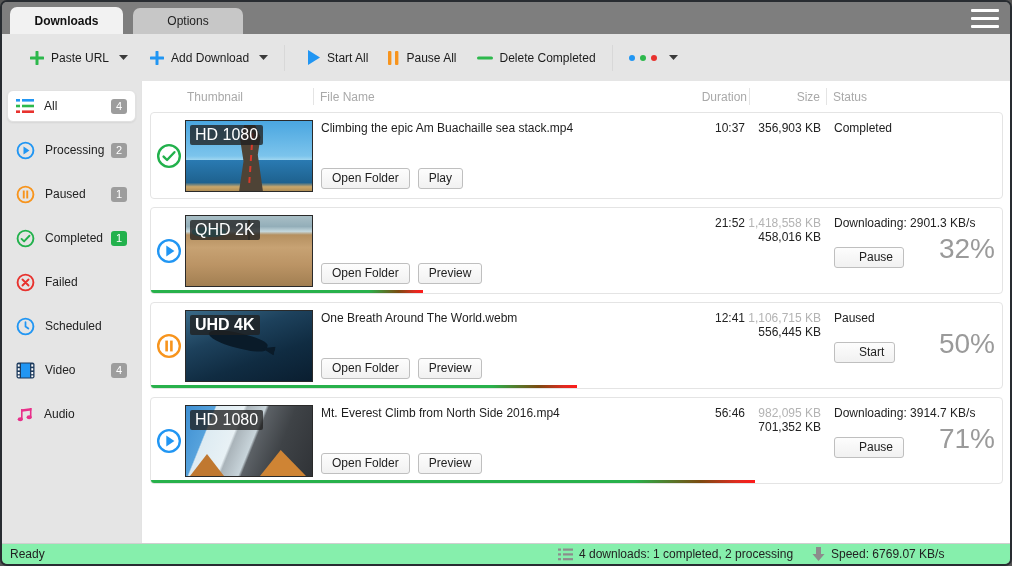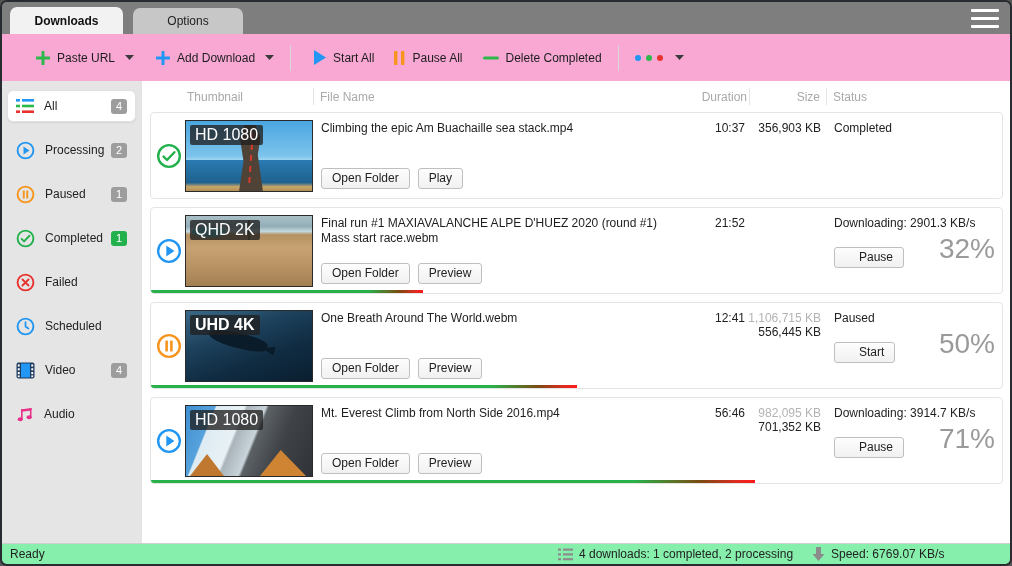--- a/index.html
+++ b/index.html
@@ -8,21 +8,21 @@
 
   
   .tabbar{height:32px;background:#7e7e7e;flex:none;display:flex;align-items:flex-end;padding-left:8px;position:relative;}
   .tab{height:27px;display:flex;align-items:center;justify-content:center;border-radius:7px 7px 0 0;font-size:12px;cursor:default;}
   .tab.active{background:#f2f2f2;font-weight:bold;width:113px;color:#111;}
   .tab.inactive{background:#c7c7c7;width:110px;margin-left:10px;color:#222;height:26px;}
   .hamburger{position:absolute;right:11px;top:7px;width:28px;height:19px;display:flex;flex-direction:column;justify-content:space-between;cursor:pointer;}
   .hamburger span{display:block;height:3px;background:#fff;border-radius:1px;}
 
   
-  .toolbar{height:47px;background:#f9a8d4;flex:none;display:flex;align-items:center;padding-left:28px;font-size:12px;color:#1c1c1c;}
+  .toolbar{height:47px;background:#e5e5e5;flex:none;display:flex;align-items:center;padding-left:22px;font-size:12px;color:#1c1c1c;}
   .tbtn{display:flex;align-items:center;gap:7px;padding:6px 6px;border-radius:3px;cursor:pointer;}
   .tbtn svg{display:block;}
   .tb-sep{width:1px;height:26px;background:#d8d8d8;margin:0 10px;}
   .caret{margin-left:3px;}
 
   
   .body{flex:1;display:flex;min-height:0;background:#fff;}
   .sidebar{width:140px;background:#e5e5e5;border-right:1px solid #e3e3e3;flex:none;padding-top:9px;}
   .side-item{height:32px;margin:0 5px 12px 5px;display:flex;align-items:center;padding:0 8px;border-radius:6px;border:1px solid transparent;cursor:pointer;}
   .side-item.active{background:#fff;border-color:#e1e1e1;box-shadow:0 1px 2px rgba(0,0,0,.07);}
@@ -267,26 +267,29 @@
       </div>
 
       <div class="card">
         <svg class="state-icon" viewBox="0 0 24 24">
             <circle cx="12" cy="12" r="10" fill="none" stroke="#2196f3" stroke-width="2.2"></circle>
             <polygon points="9.5,7 17,12 9.5,17" fill="#2196f3"></polygon>
           </svg>
         <div class="thumb" data-thumb="bike-race">
           <span class="res-badge">QHD 2K</span>
         </div>
-        <div class="fname">Final run #1 MAXIAVALANCHE ALPE D'HUEZ 2020 (round #1) Mass start race.webm</div>
         <div class="row-buttons">
           <button class="btn">Open Folder</button>
           <button class="btn">Preview</button>
         </div>
         <div class="duration">21:52</div>
+        <div class="sizes">
+          <div class="size-total">1,418,558 KB</div>
+          <div class="size-done">458,016 KB</div>
+        </div>
         <div class="status">Downloading: 2901.3 KB/s</div>
         <div class="percent">32%</div>
         <button class="btn action-btn">Pause</button>
         <div class="progress" style="width: 32%;"></div>
       </div>
 
       <div class="card">
         <svg class="state-icon" viewBox="0 0 24 24">
             <circle cx="12" cy="12" r="10" fill="none" stroke="#f7941d" stroke-width="2.2"></circle>
             <rect x="8.6" y="7" width="2.4" height="10" fill="#f7941d"></rect>

